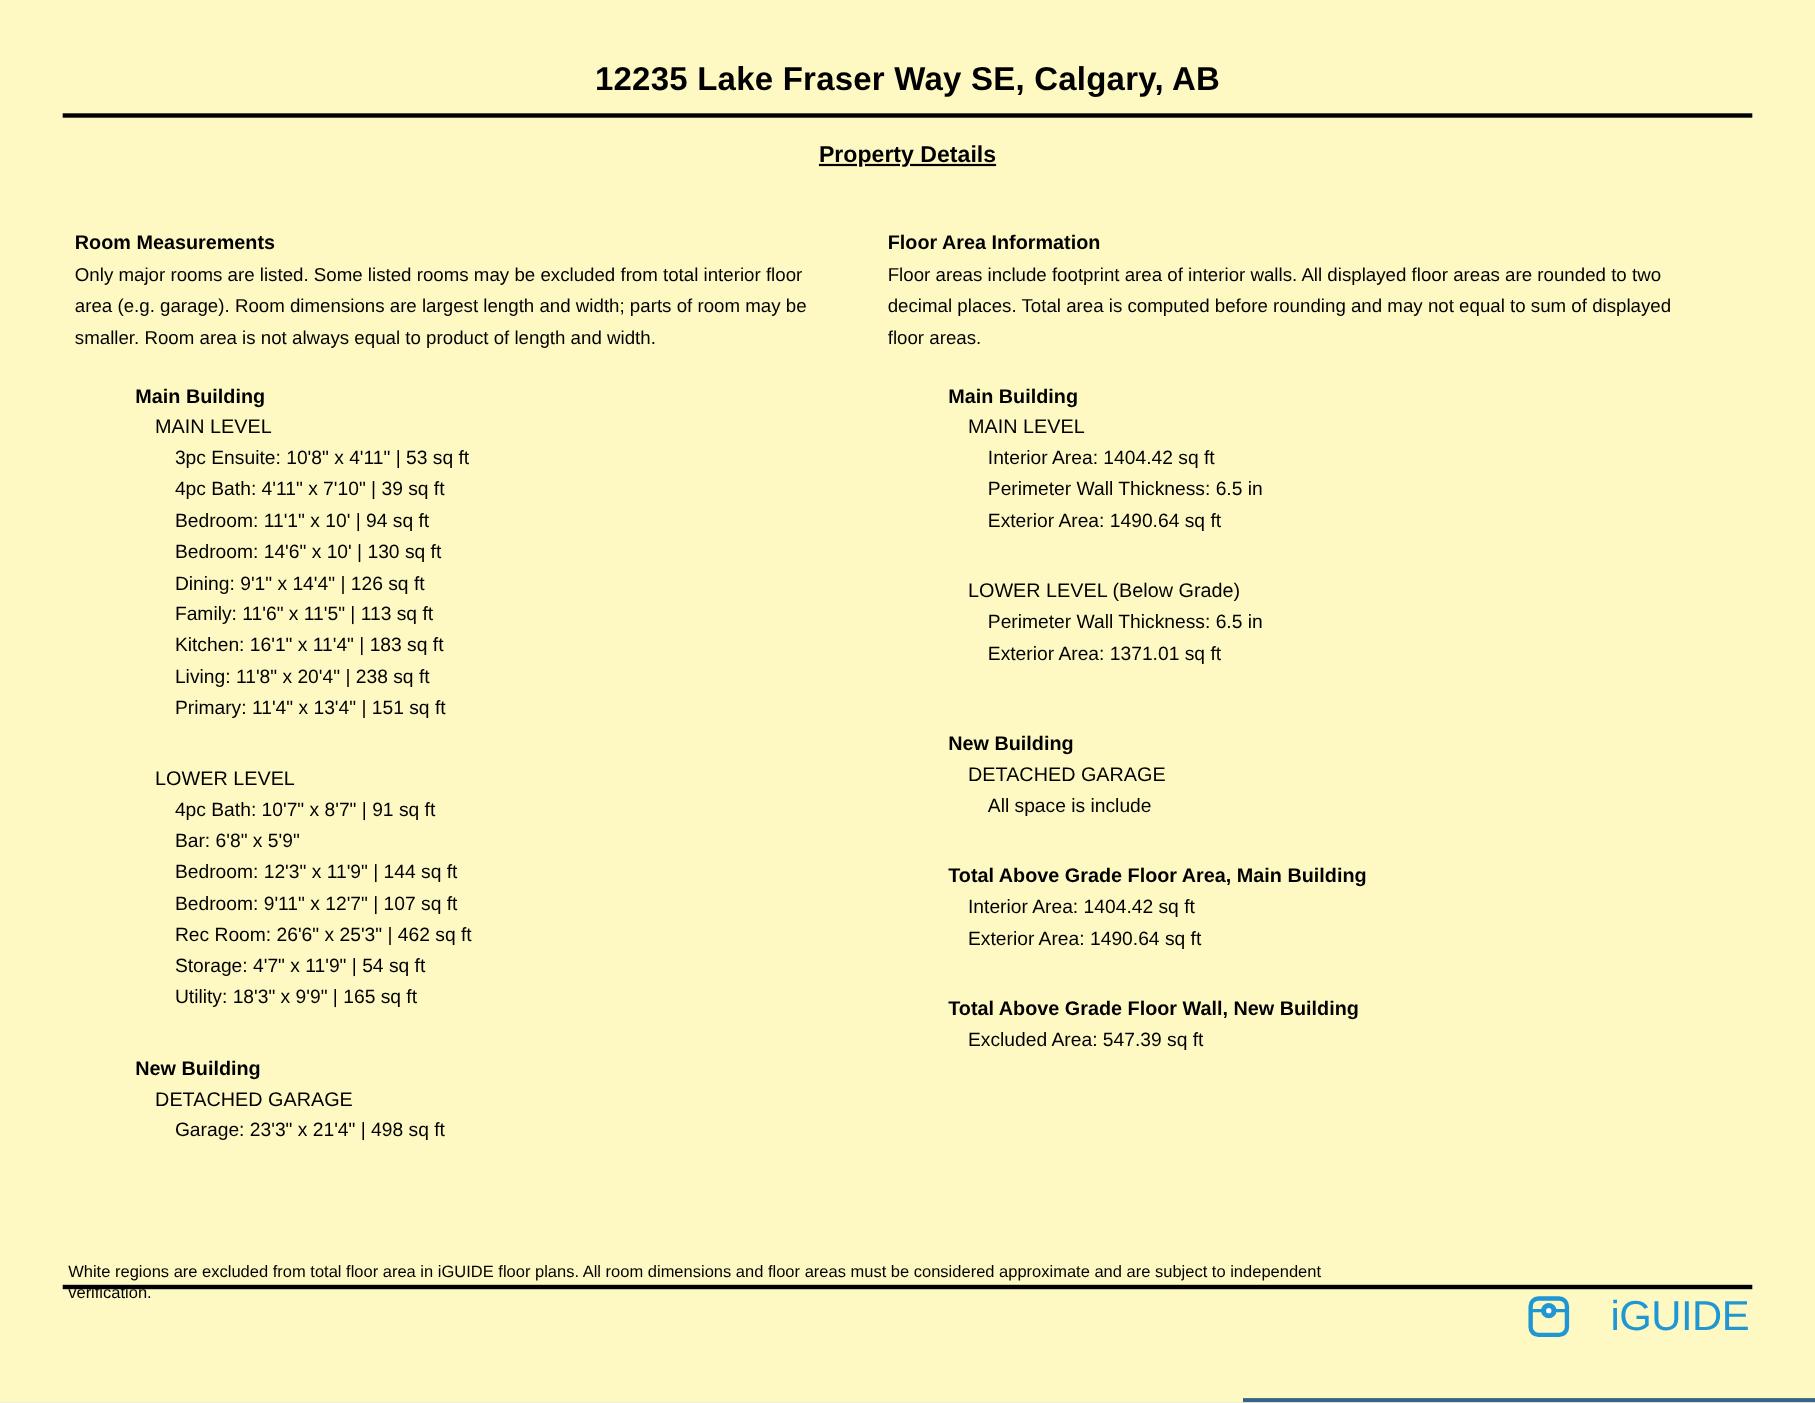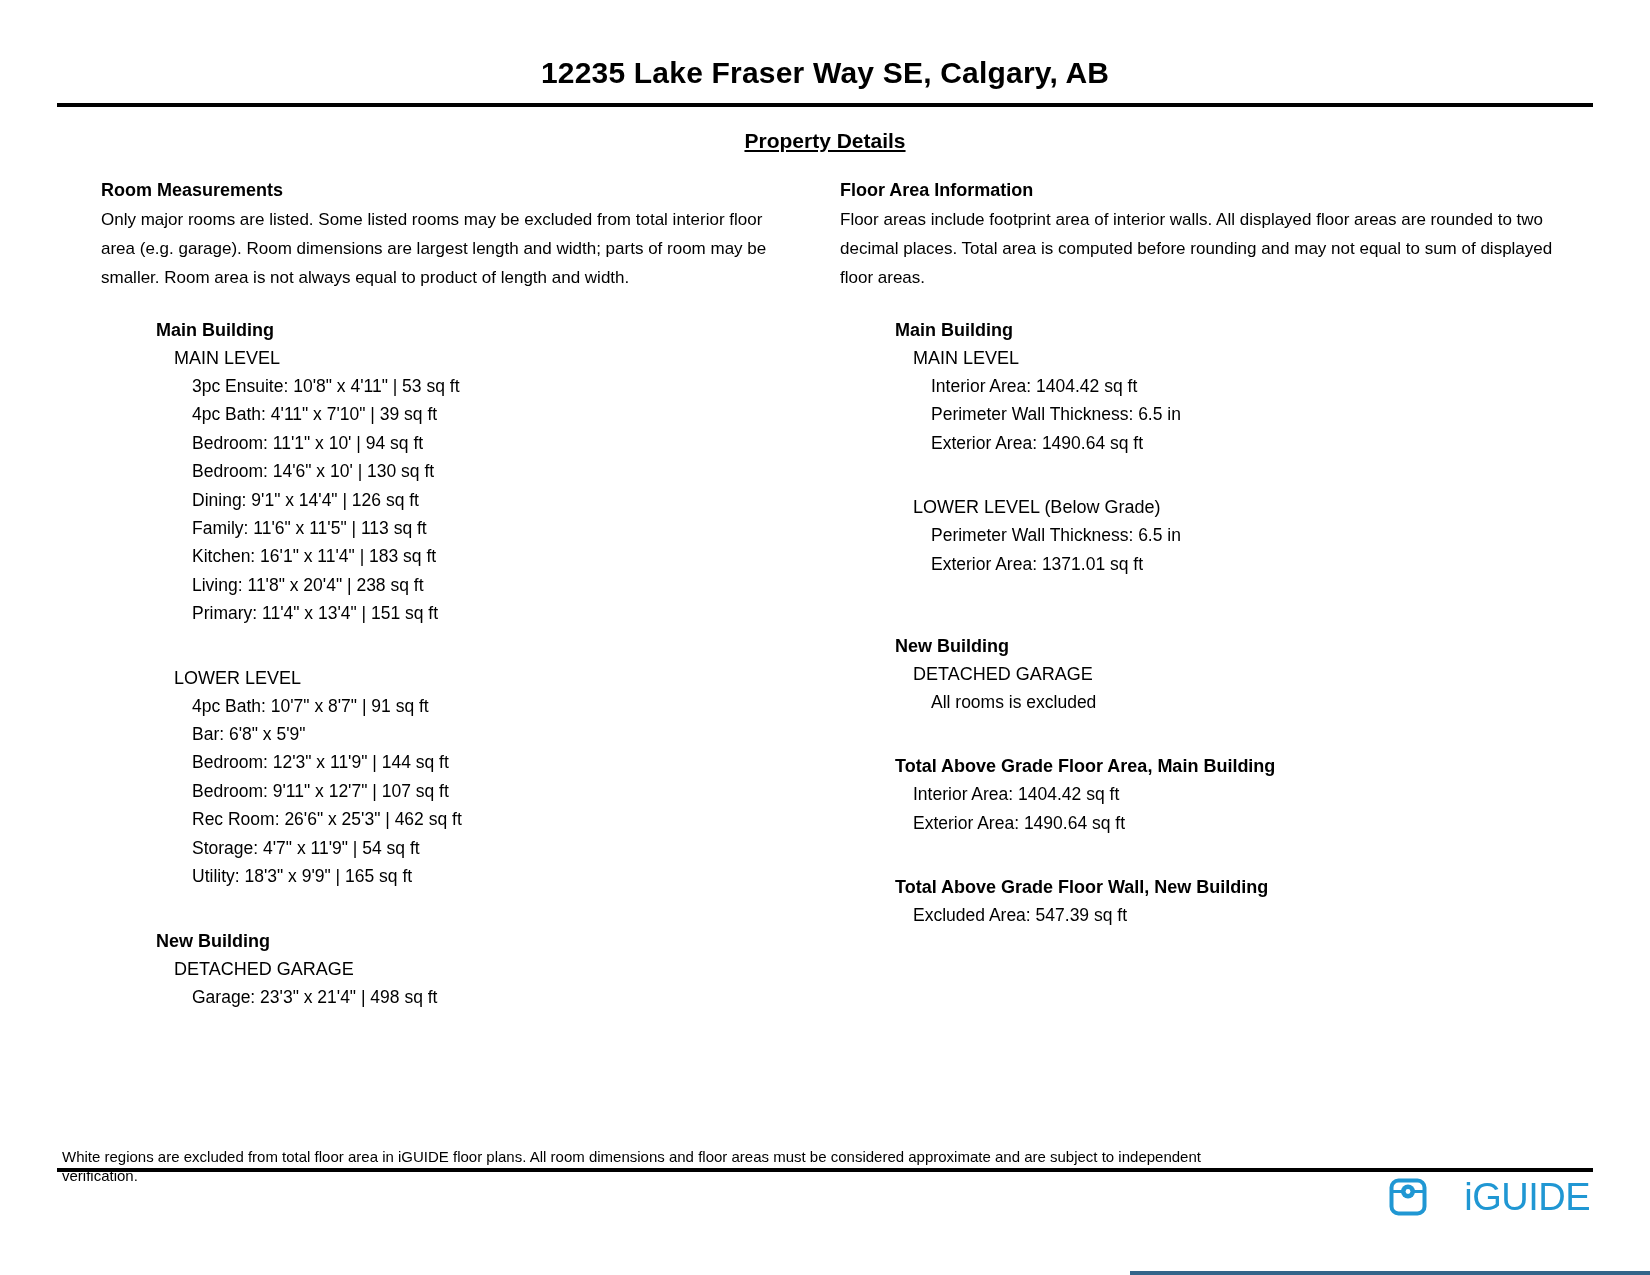--- a/index.html
+++ b/index.html
@@ -1,19 +1,19 @@
 <!DOCTYPE html>
 <html style="--brand: #2097d3;"><head>
 <meta charset="utf-8">
 <style>
   html,body { margin:0; padding:0; background:#e8e8e8; }
   .page {
     position:relative;
     width:1650px; height:1275px;
-    background:#ffffff;
+    background:#fef9c3;
     font-family:"Liberation Sans", sans-serif;
     color:#000;
     overflow:hidden;
   }
   
   .page-title {
     margin:0; padding-top:56px;
     text-align:center;
     font-size:30px; font-weight:bold;
     letter-spacing:0.2px;
@@ -24,23 +24,22 @@
   }
   .page-subtitle {
     margin:22px 0 0 0;
     text-align:center;
     font-size:21px; font-weight:bold;text-decoration:underline;
   }
   
   .columns {
     display:flex;
     padding:0 57px;
-    margin-top:23px;
+    margin-top:53px;
     align-items:flex-start;
-    justify-content:center;
   }
   .col-left  { width:700px; margin-left:11px; }
   .col-right { width:720px; margin-left:39px; }
   .section-heading {
     margin:0;
     font-size:18px; font-weight:bold;
     line-height:29px;
   }
   .section-desc {
     margin:0;
@@ -153,21 +152,21 @@
       <div class="ln">Interior Area: 1404.42 sq ft</div>
       <div class="ln">Perimeter Wall Thickness: 6.5 in</div>
       <div class="ln">Exterior Area: 1490.64 sq ft</div>
 
       <div class="lvl mt-gap1">LOWER LEVEL (Below Grade)</div>
       <div class="ln">Perimeter Wall Thickness: 6.5 in</div>
       <div class="ln">Exterior Area: 1371.01 sq ft</div>
 
       <div class="bld mt-gap2">New Building</div>
       <div class="lvl">DETACHED GARAGE</div>
-      <div class="ln">All rooms is excluded</div>
+      <div class="ln">All space is include</div>
 
       <div class="bld mt-gap1">Total Above Grade Floor Area, Main Building</div>
       <div class="ln ln-mid">Interior Area: 1404.42 sq ft</div>
       <div class="ln ln-mid">Exterior Area: 1490.64 sq ft</div>
 
       <div class="bld mt-gap1">Total Above Grade Floor Wall, New Building</div>
       <div class="ln ln-mid">Excluded Area: 547.39 sq ft</div>
     </section>
 
   </div>

